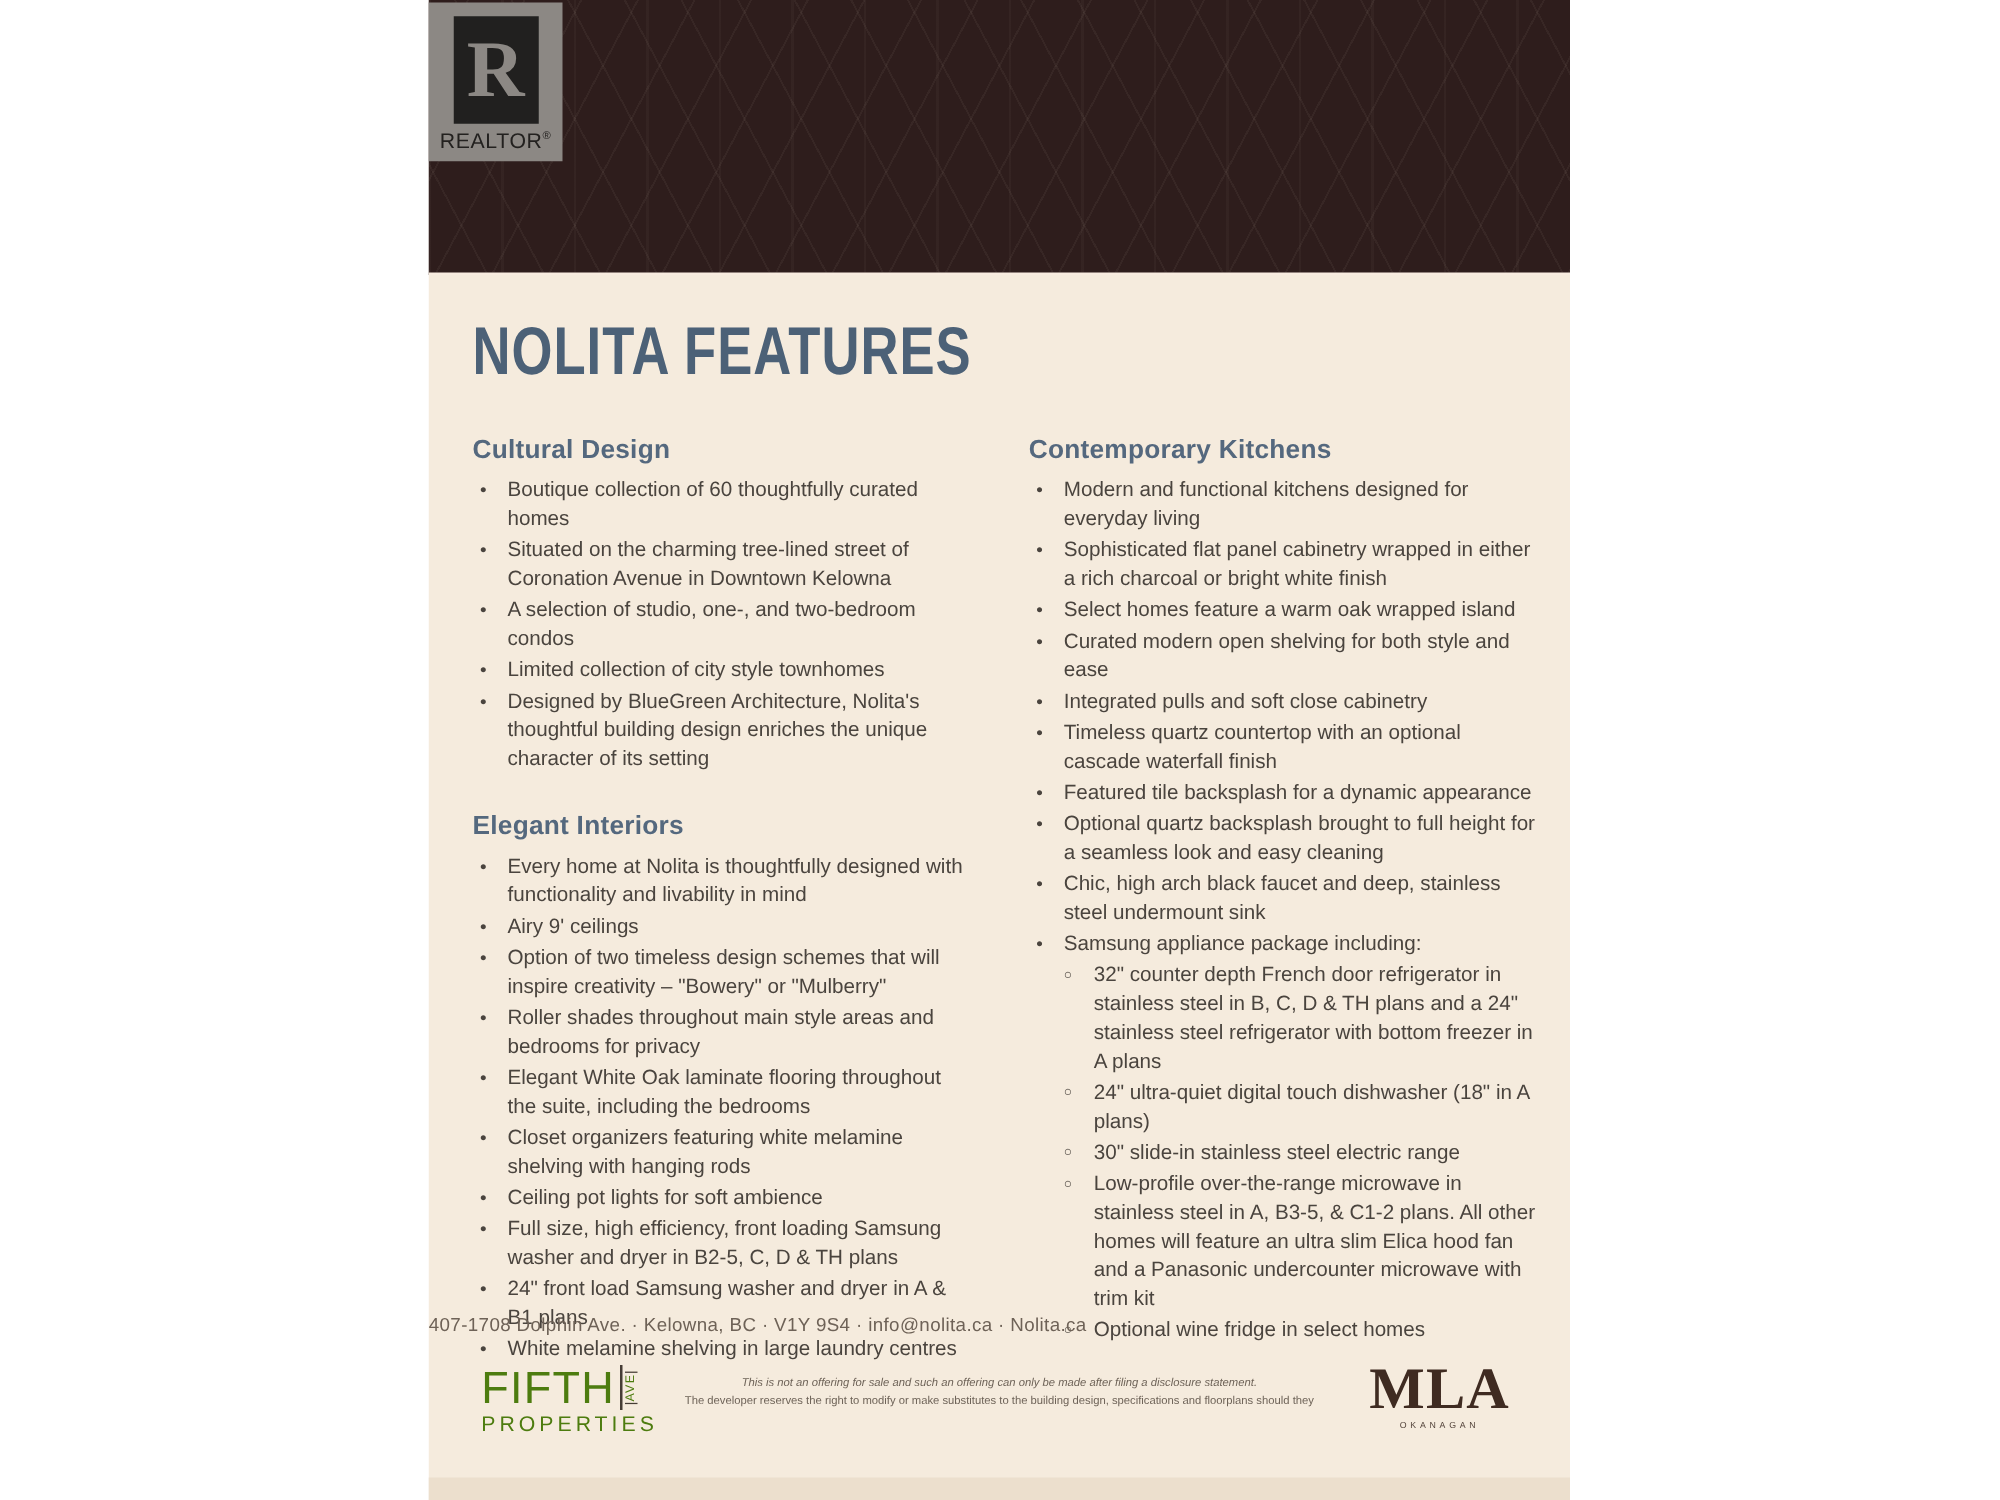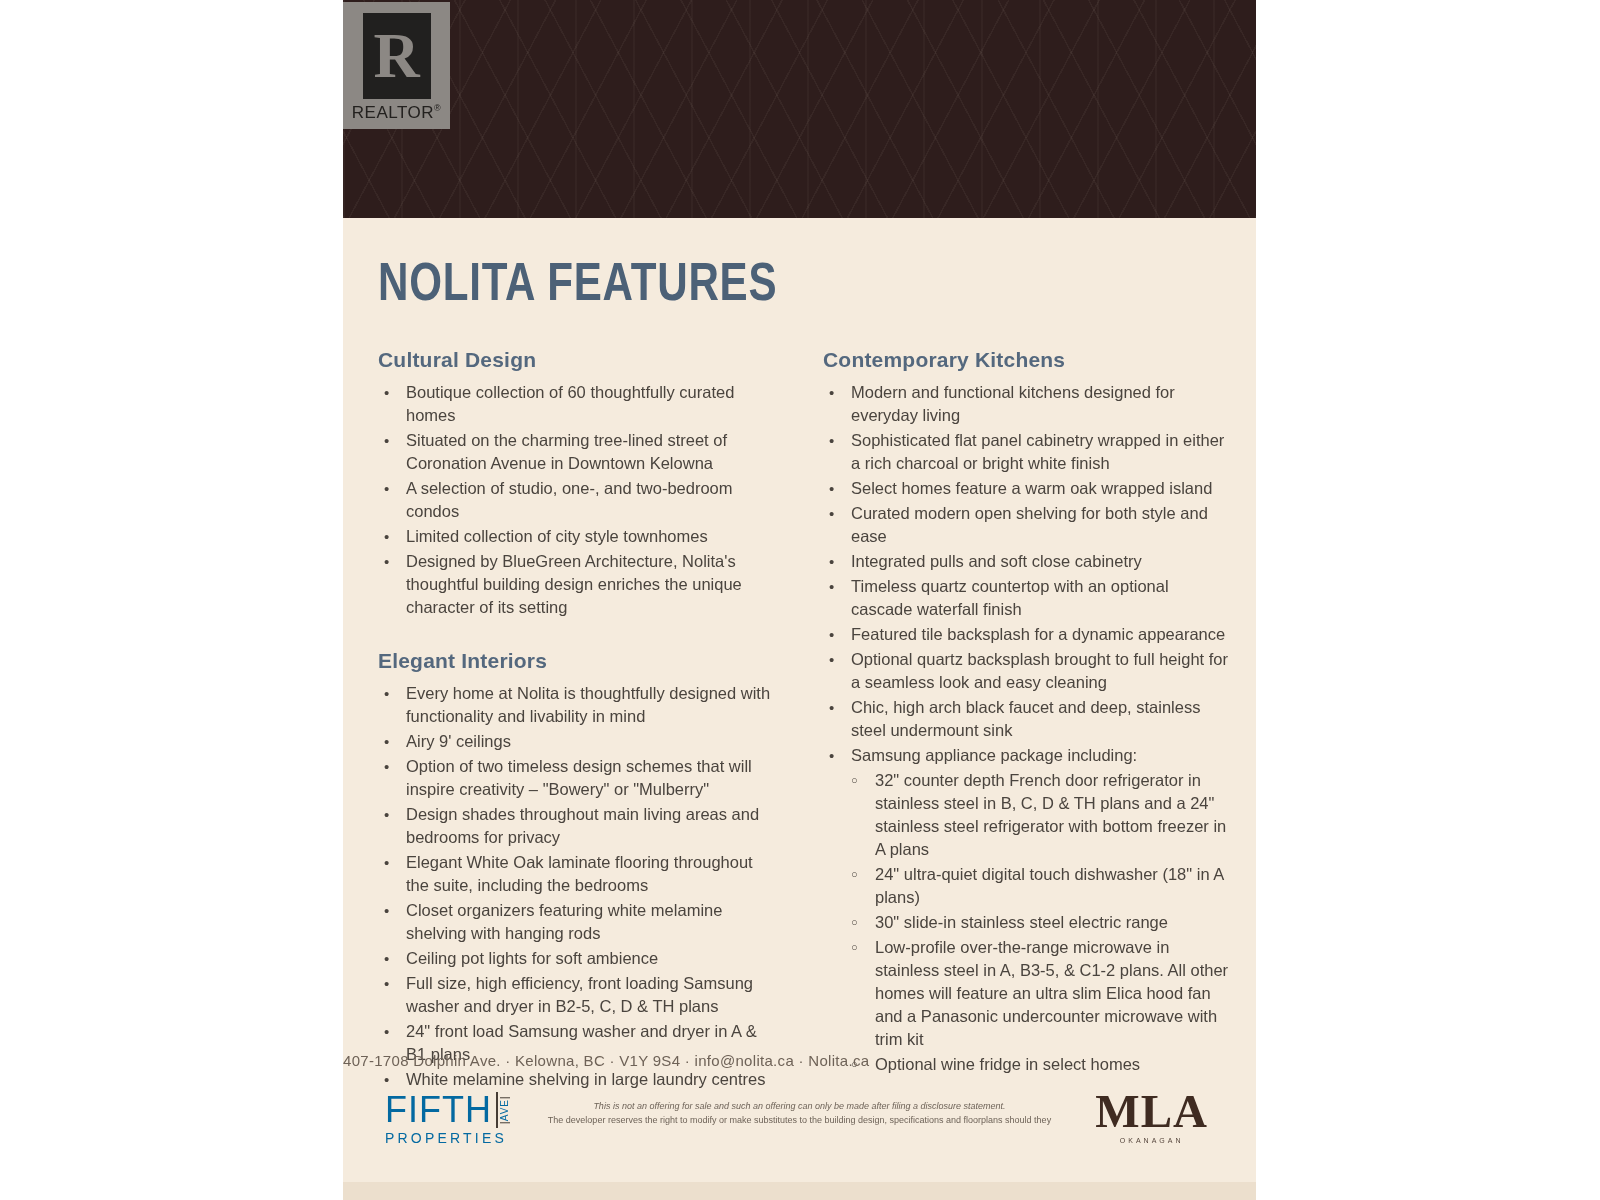--- a/index.html
+++ b/index.html
@@ -43,27 +43,27 @@
   section + section{margin-top:30px;}
   ul.feat{list-style:none;margin:0;padding:0 0 0 6px;}
   ul.feat li{display:flex;align-items:flex-start;font-size:16.5px;line-height:23px;color:#4a443e;margin-bottom:2px;}
   ul.feat li .marker{flex:0 0 22px;text-align:left;color:#4a443e;}
   ul.feat li.bullet .marker{font-size:15px;}
   ul.feat li.sub{margin-left:22px;}
   ul.feat li.sub .marker{flex:0 0 24px;font-size:11px;line-height:23px;}
 
   
   .addr{position:absolute;left:0;right:0;top:1052px;text-align:left;font-size:15px;color:#6e6257;letter-spacing:0.3px;}
-  .fifth{position:absolute;left:42px;top:1092px;color:#0369a1;}
+  .fifth{position:absolute;left:42px;top:1092px;color:#4d7c0f;}
   .fifth-top{display:flex;align-items:stretch;}
   .fifth-word{font-size:36px;line-height:36px;letter-spacing:1px;font-weight:400;}
   .fifth-ave{display:flex;align-items:center;margin-left:4px;border-left:2px solid #463d35;padding-left:2px;}
   .fifth-ave span{writing-mode:vertical-rl;transform:rotate(180deg);font-size:10px;letter-spacing:1px;line-height:10px;
     border-top:1px solid #463d35;border-bottom:1px solid #463d35;padding:1px 0;}
-  .fifth-props{font-size:14px;letter-spacing:3.2px;margin-top:2px;}
+  .fifth-props{font-size:17px;letter-spacing:3.2px;margin-top:2px;}
   .disc{position:absolute;left:0;right:0;top:1100px;text-align:center;font-size:9px;line-height:13.5px;color:#6e6358;}
   .disc .it{font-style:italic;}
   .mla{position:absolute;right:48px;top:1088px;text-align:center;color:#3f2b21;}
   .mla-name{font-family:"Liberation Serif",serif;font-size:47px;line-height:47px;font-weight:700;letter-spacing:1px;}
   .mla-sub{font-size:7px;letter-spacing:3px;margin-top:2px;color:#55453c;}
 </style>
 </head>
 <body>
 
 <div class="page">
@@ -118,21 +118,21 @@
               <li class="bullet">
                 <span class="marker">•</span>
                 <span class="txt">Airy 9' ceilings</span>
               </li>
               <li class="bullet">
                 <span class="marker">•</span>
                 <span class="txt">Option of two timeless design schemes that will inspire creativity – "Bowery" or "Mulberry"</span>
               </li>
               <li class="bullet">
                 <span class="marker">•</span>
-                <span class="txt">Design shades throughout main living areas and bedrooms for privacy</span>
+                <span class="txt">Roller shades throughout main style areas and bedrooms for privacy</span>
               </li>
               <li class="bullet">
                 <span class="marker">•</span>
                 <span class="txt">Elegant White Oak laminate flooring throughout the suite, including the bedrooms</span>
               </li>
               <li class="bullet">
                 <span class="marker">•</span>
                 <span class="txt">Closet organizers featuring white melamine shelving with hanging rods</span>
               </li>
               <li class="bullet">

